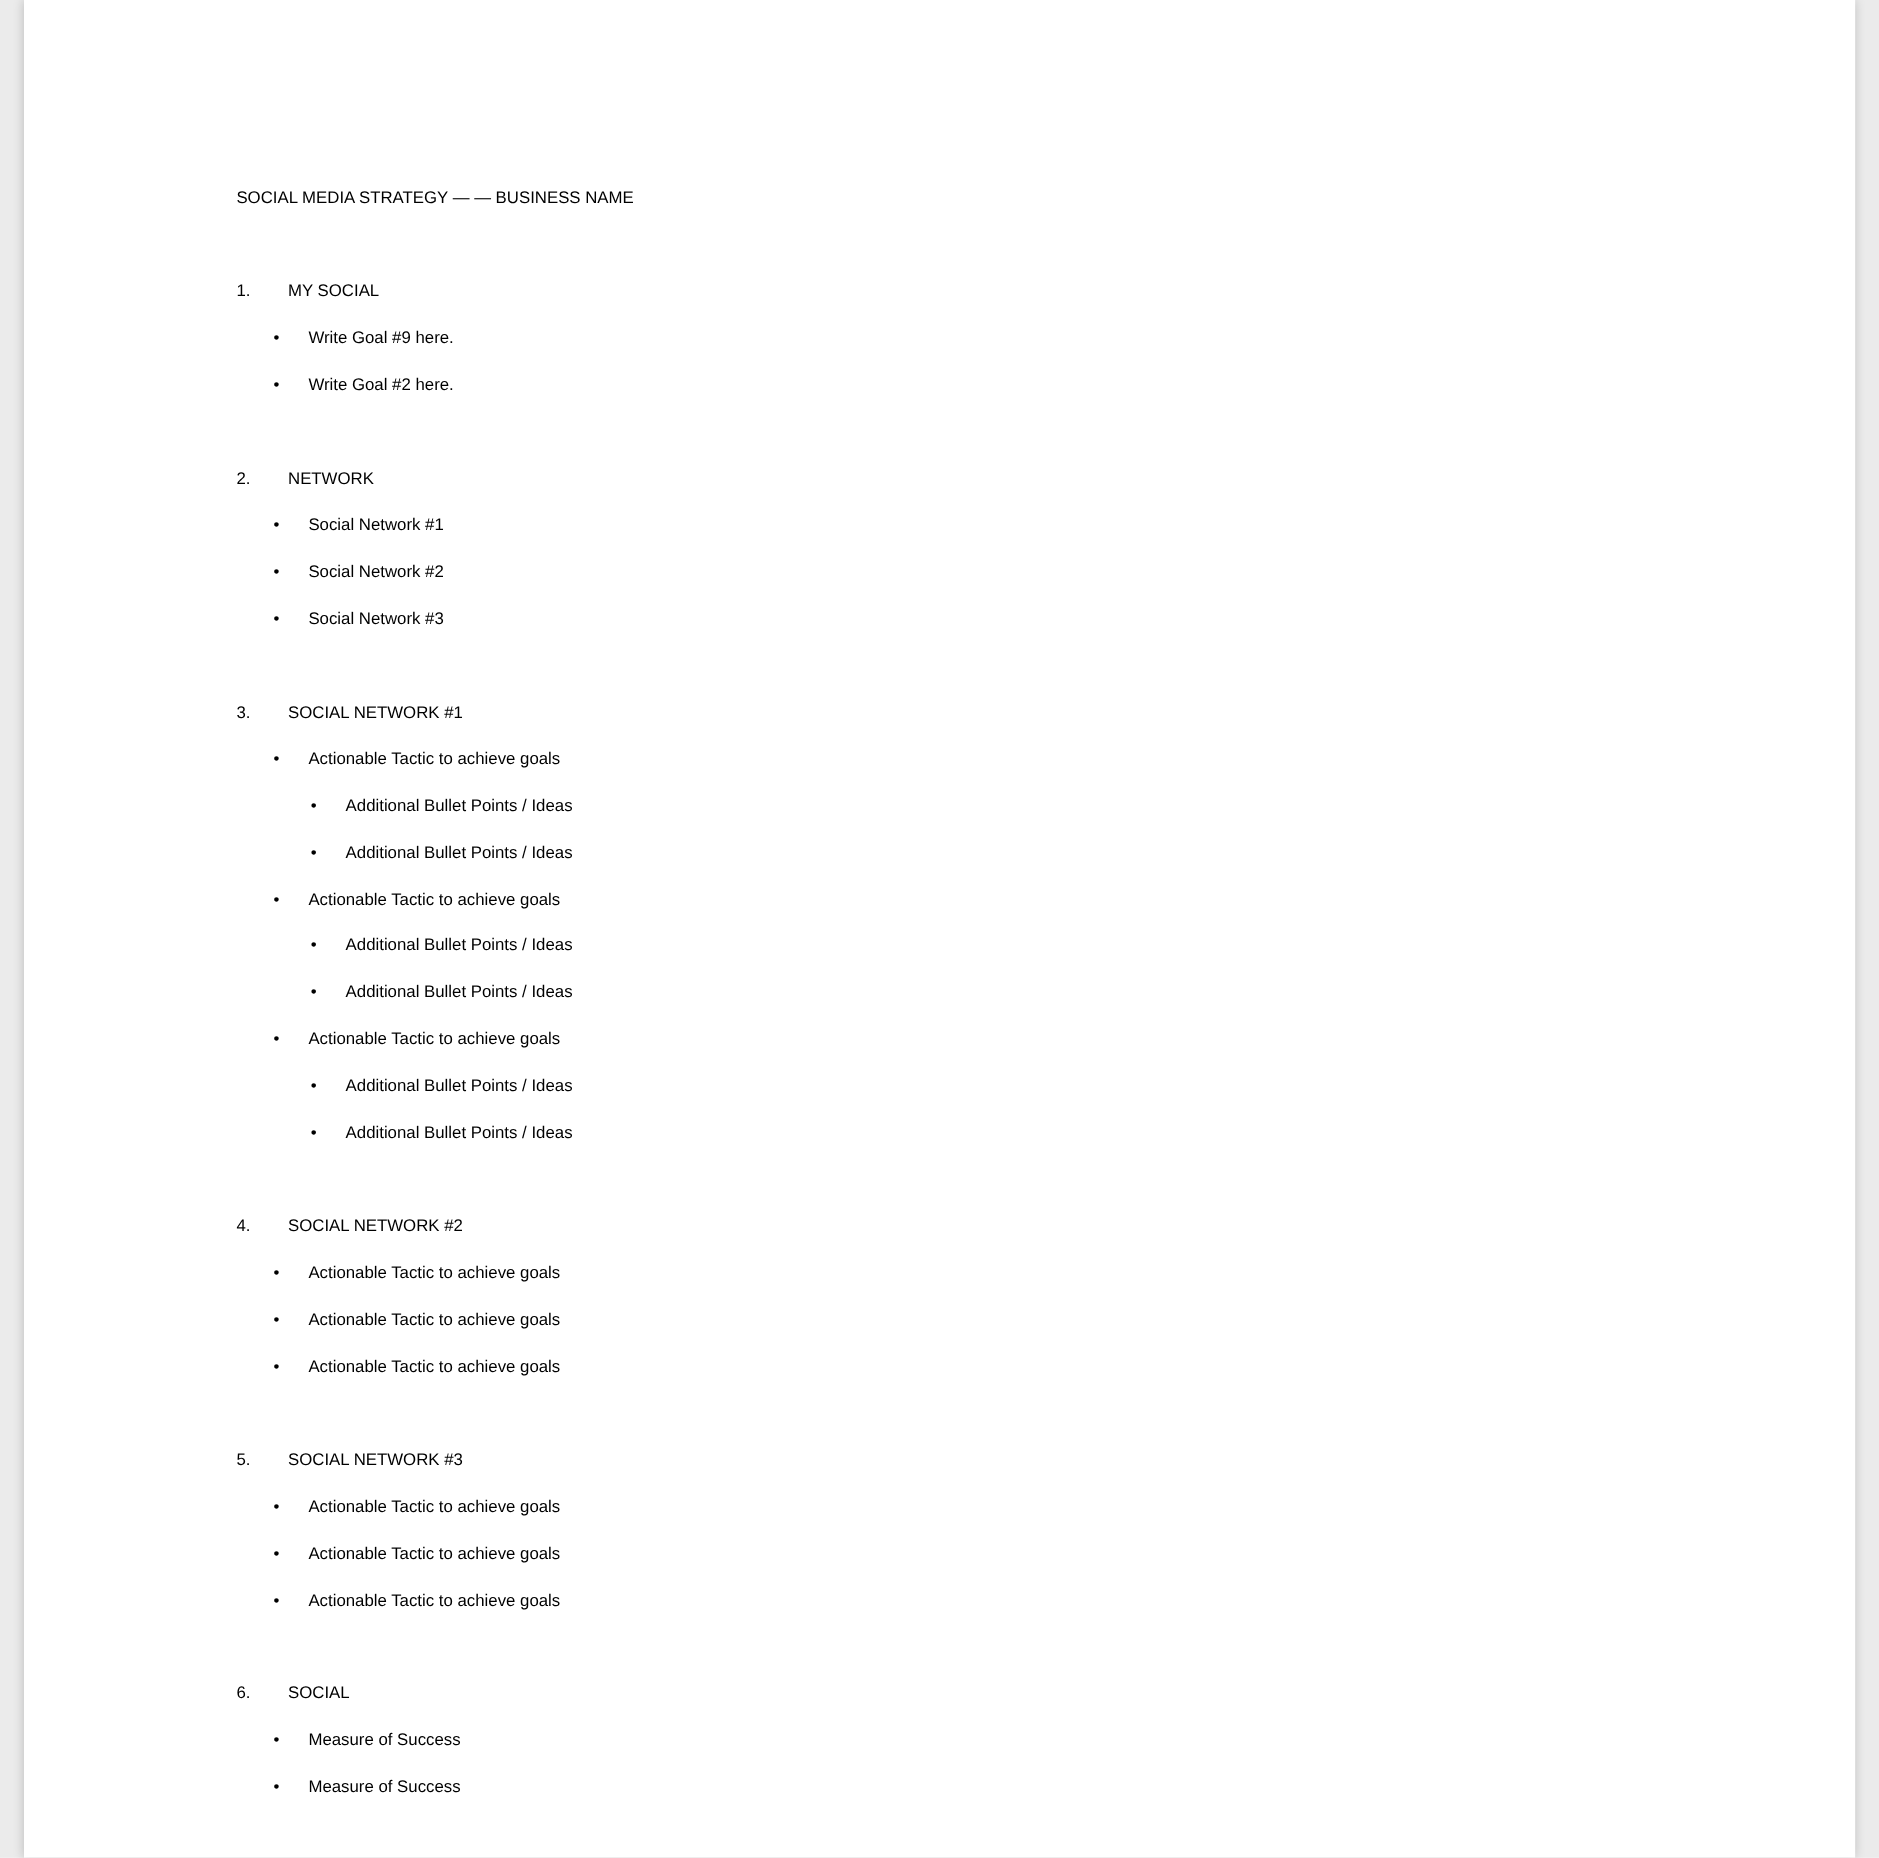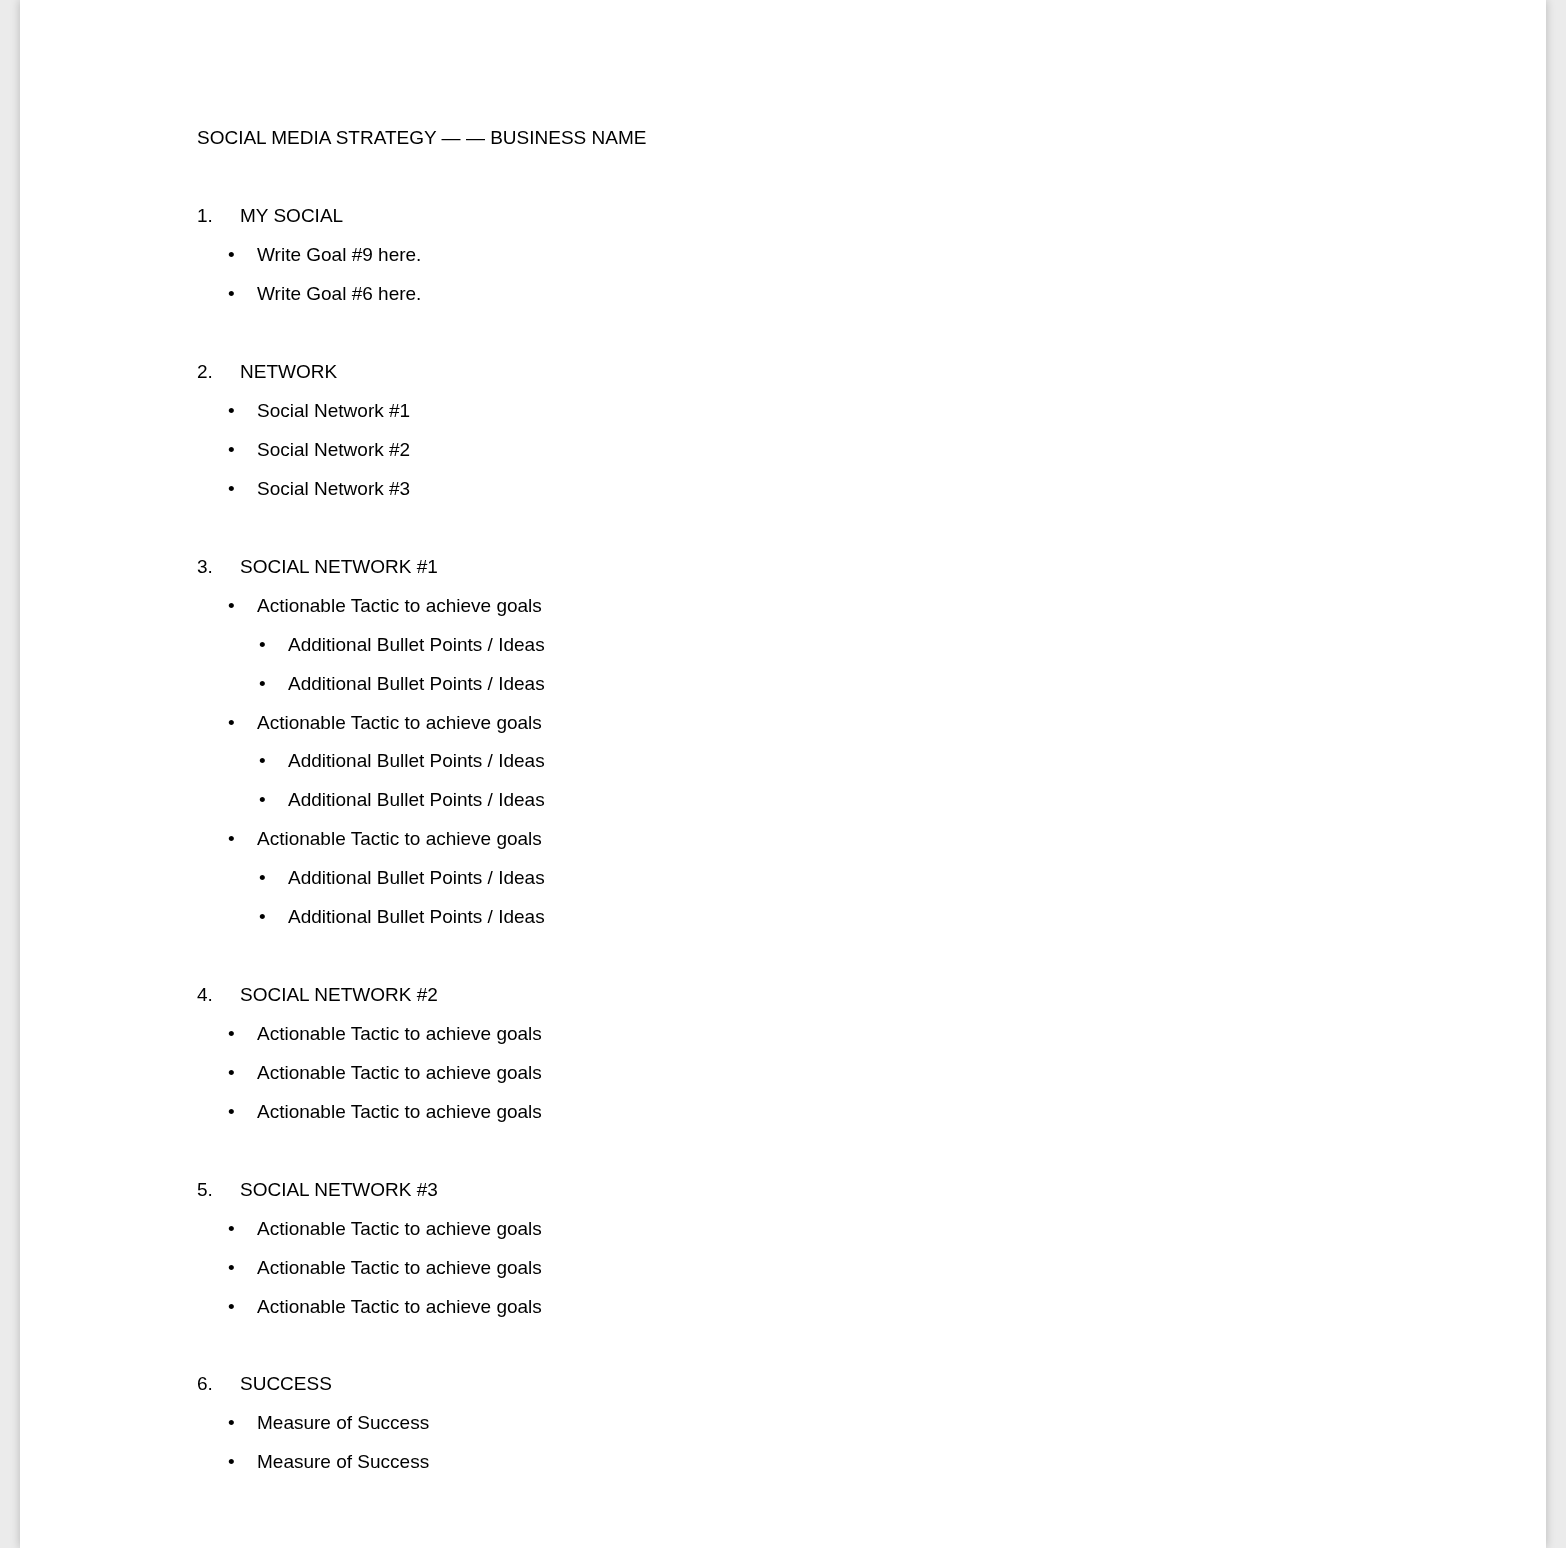--- a/index.html
+++ b/index.html
@@ -15,23 +15,24 @@
     left: 20px;
     top: 0;
     width: 1526px;
     height: 1548px;
     background: #ffffff;
     box-shadow: 0 0 9px rgba(0,0,0,0.22);
   }
   .doc {
     padding-top: 119px;
     font-family: "Liberation Sans", sans-serif;
-    font-size: 19px;
+    font-size: 14px;
     color: #000000;
     line-height: normal;
+    margin-top: 26px;
   }
   .line {
     height: 38.94px;
     display: flex;
     align-items: center;
     white-space: pre;
   }
   .title-line   { padding-left: 177px; }
   .heading-line { padding-left: 177px; }
   .num  { display: inline-block; width: 43px; flex: 0 0 43px; }
@@ -55,21 +56,21 @@
     <div class="line heading-line">
       <span class="num">1.</span>
       <span>MY SOCIAL</span>
     </div>
     <div class="line l1">
       <span class="dot">•</span>
       <span>Write Goal #9 here.</span>
     </div>
     <div class="line l1">
       <span class="dot">•</span>
-      <span>Write Goal #6 here.</span>
+      <span>Write Goal #2 here.</span>
     </div>
 
     <div class="line blank"></div>
 
     <div class="line heading-line">
       <span class="num">2.</span>
       <span>NETWORK</span>
     </div>
     <div class="line l1">
       <span class="dot">•</span>
@@ -162,21 +163,21 @@
     </div>
     <div class="line l1">
       <span class="dot">•</span>
       <span>Actionable Tactic to achieve goals</span>
     </div>
 
     <div class="line blank"></div>
 
     <div class="line heading-line">
       <span class="num">6.</span>
-      <span>SUCCESS</span>
+      <span>SOCIAL</span>
     </div>
     <div class="line l1">
       <span class="dot">•</span>
       <span>Measure of Success</span>
     </div>
     <div class="line l1">
       <span class="dot">•</span>
       <span>Measure of Success</span>
     </div>
 

